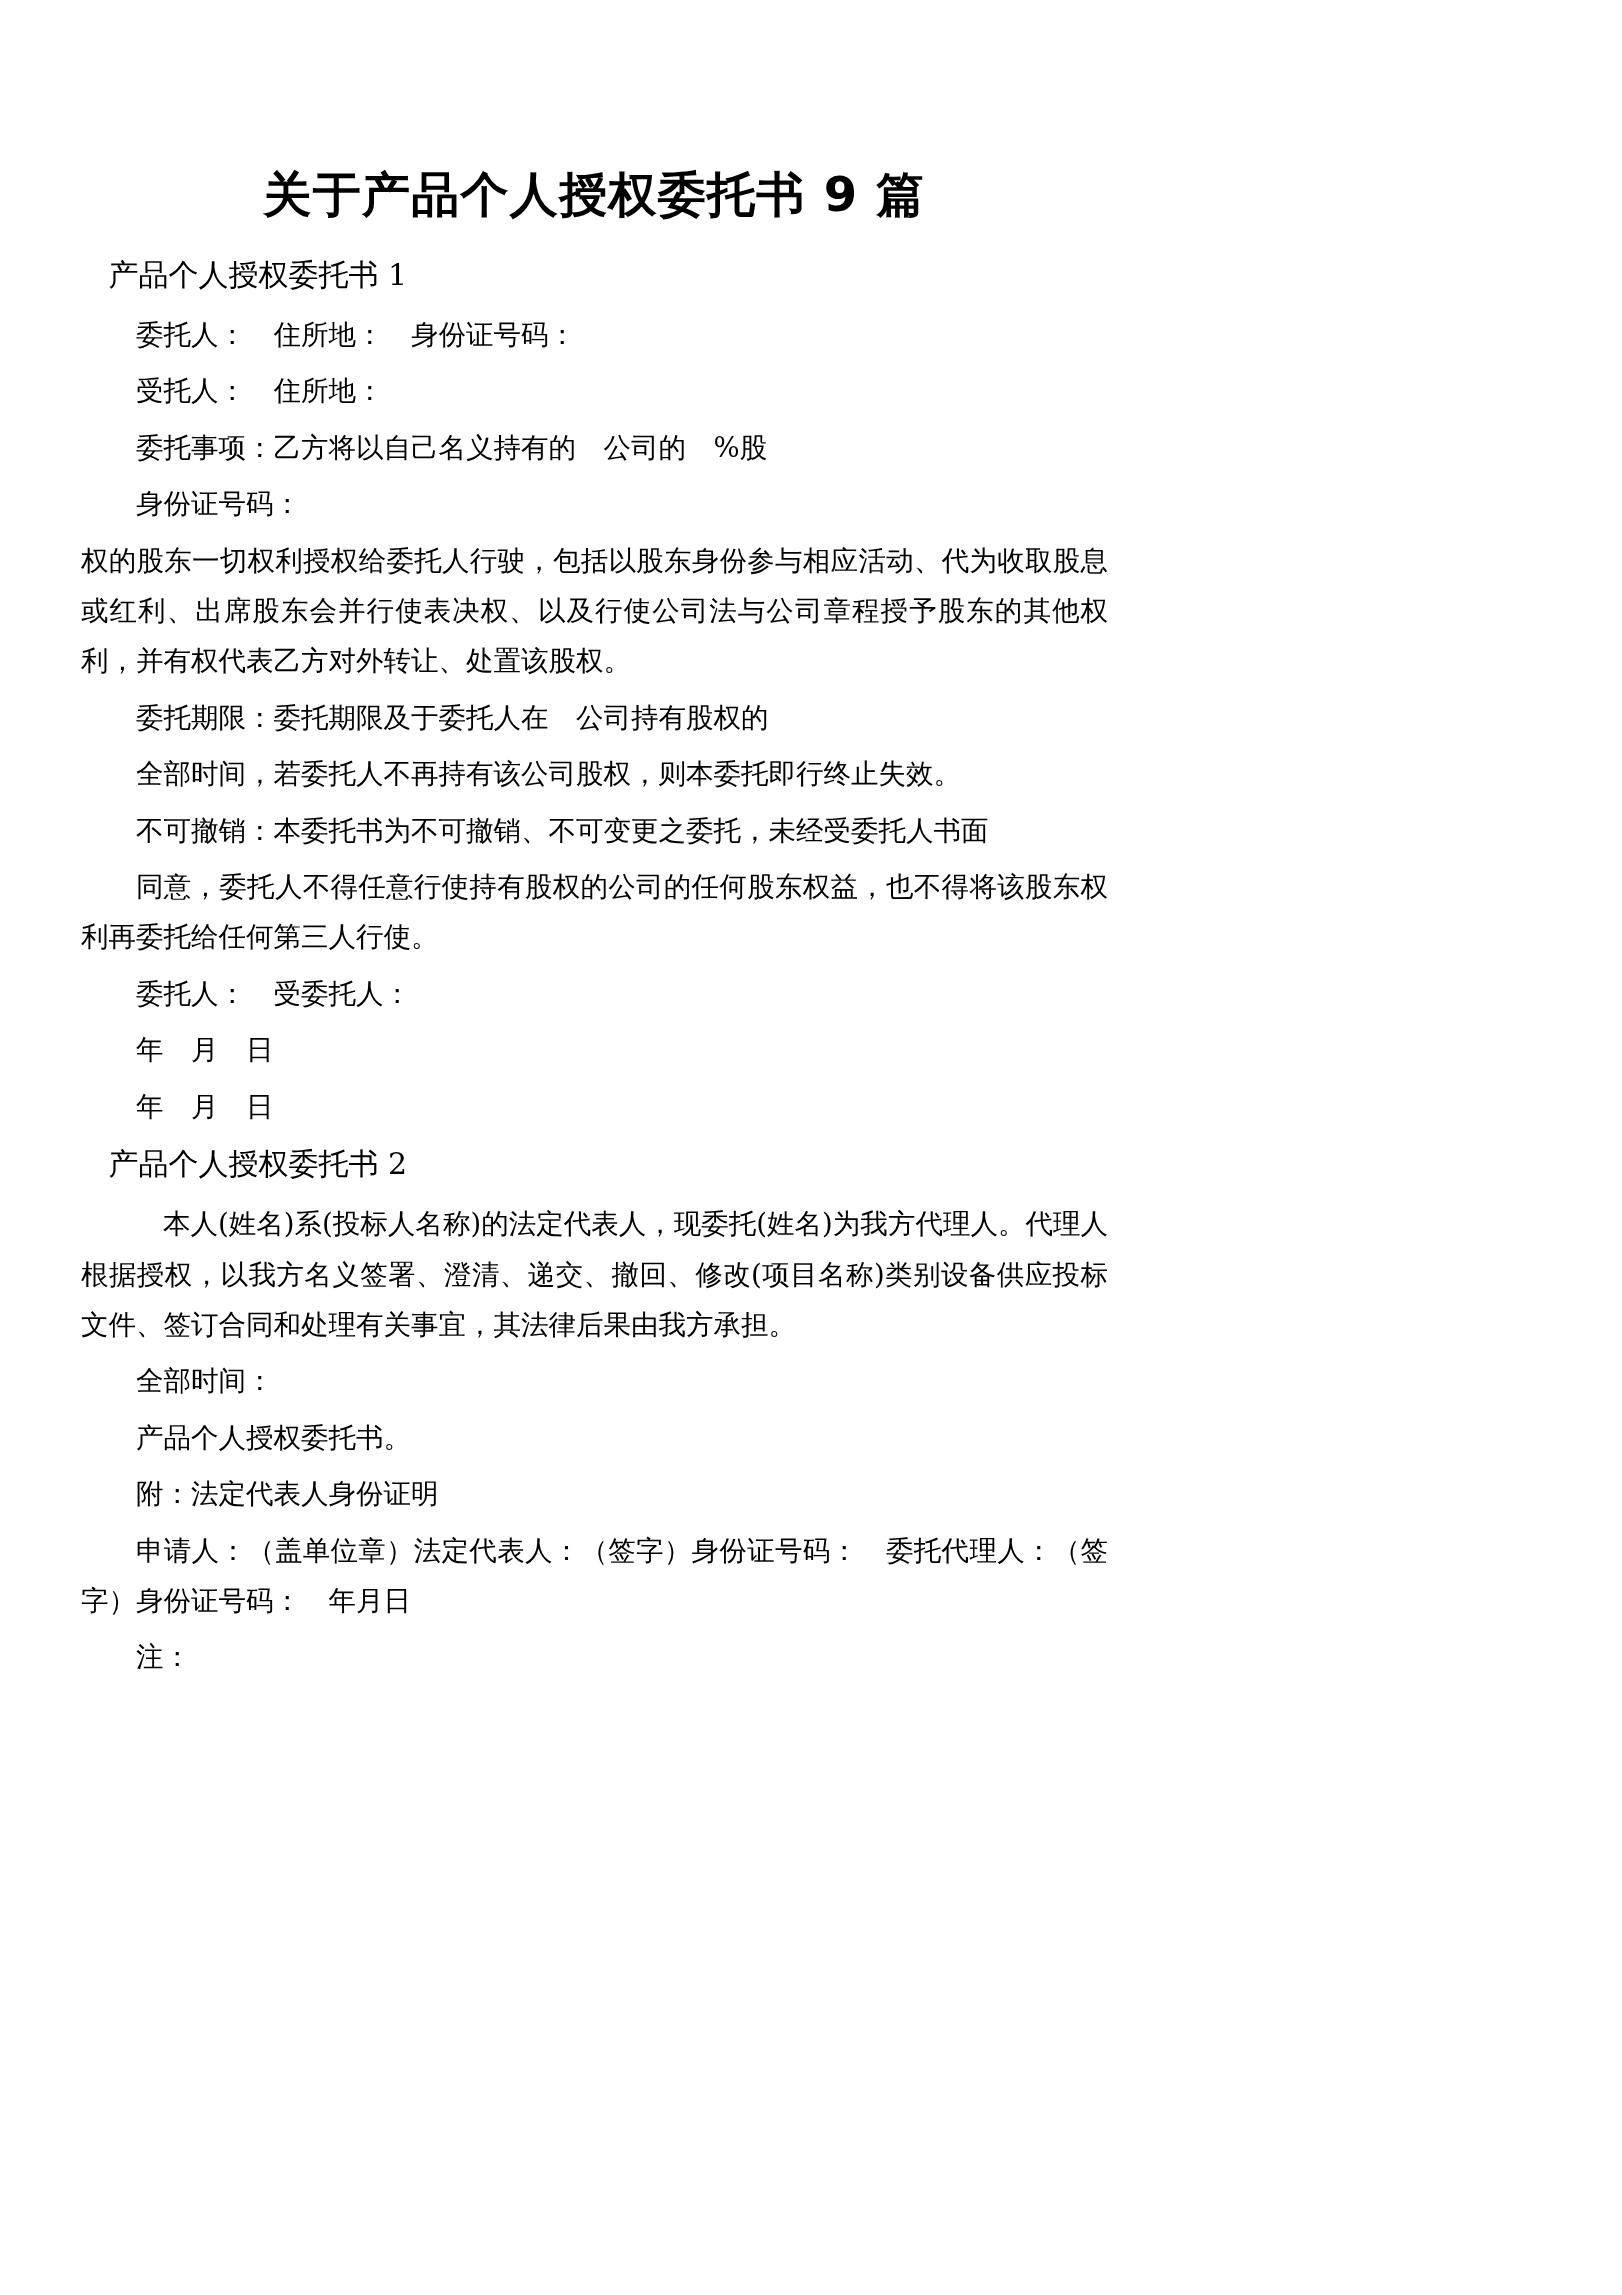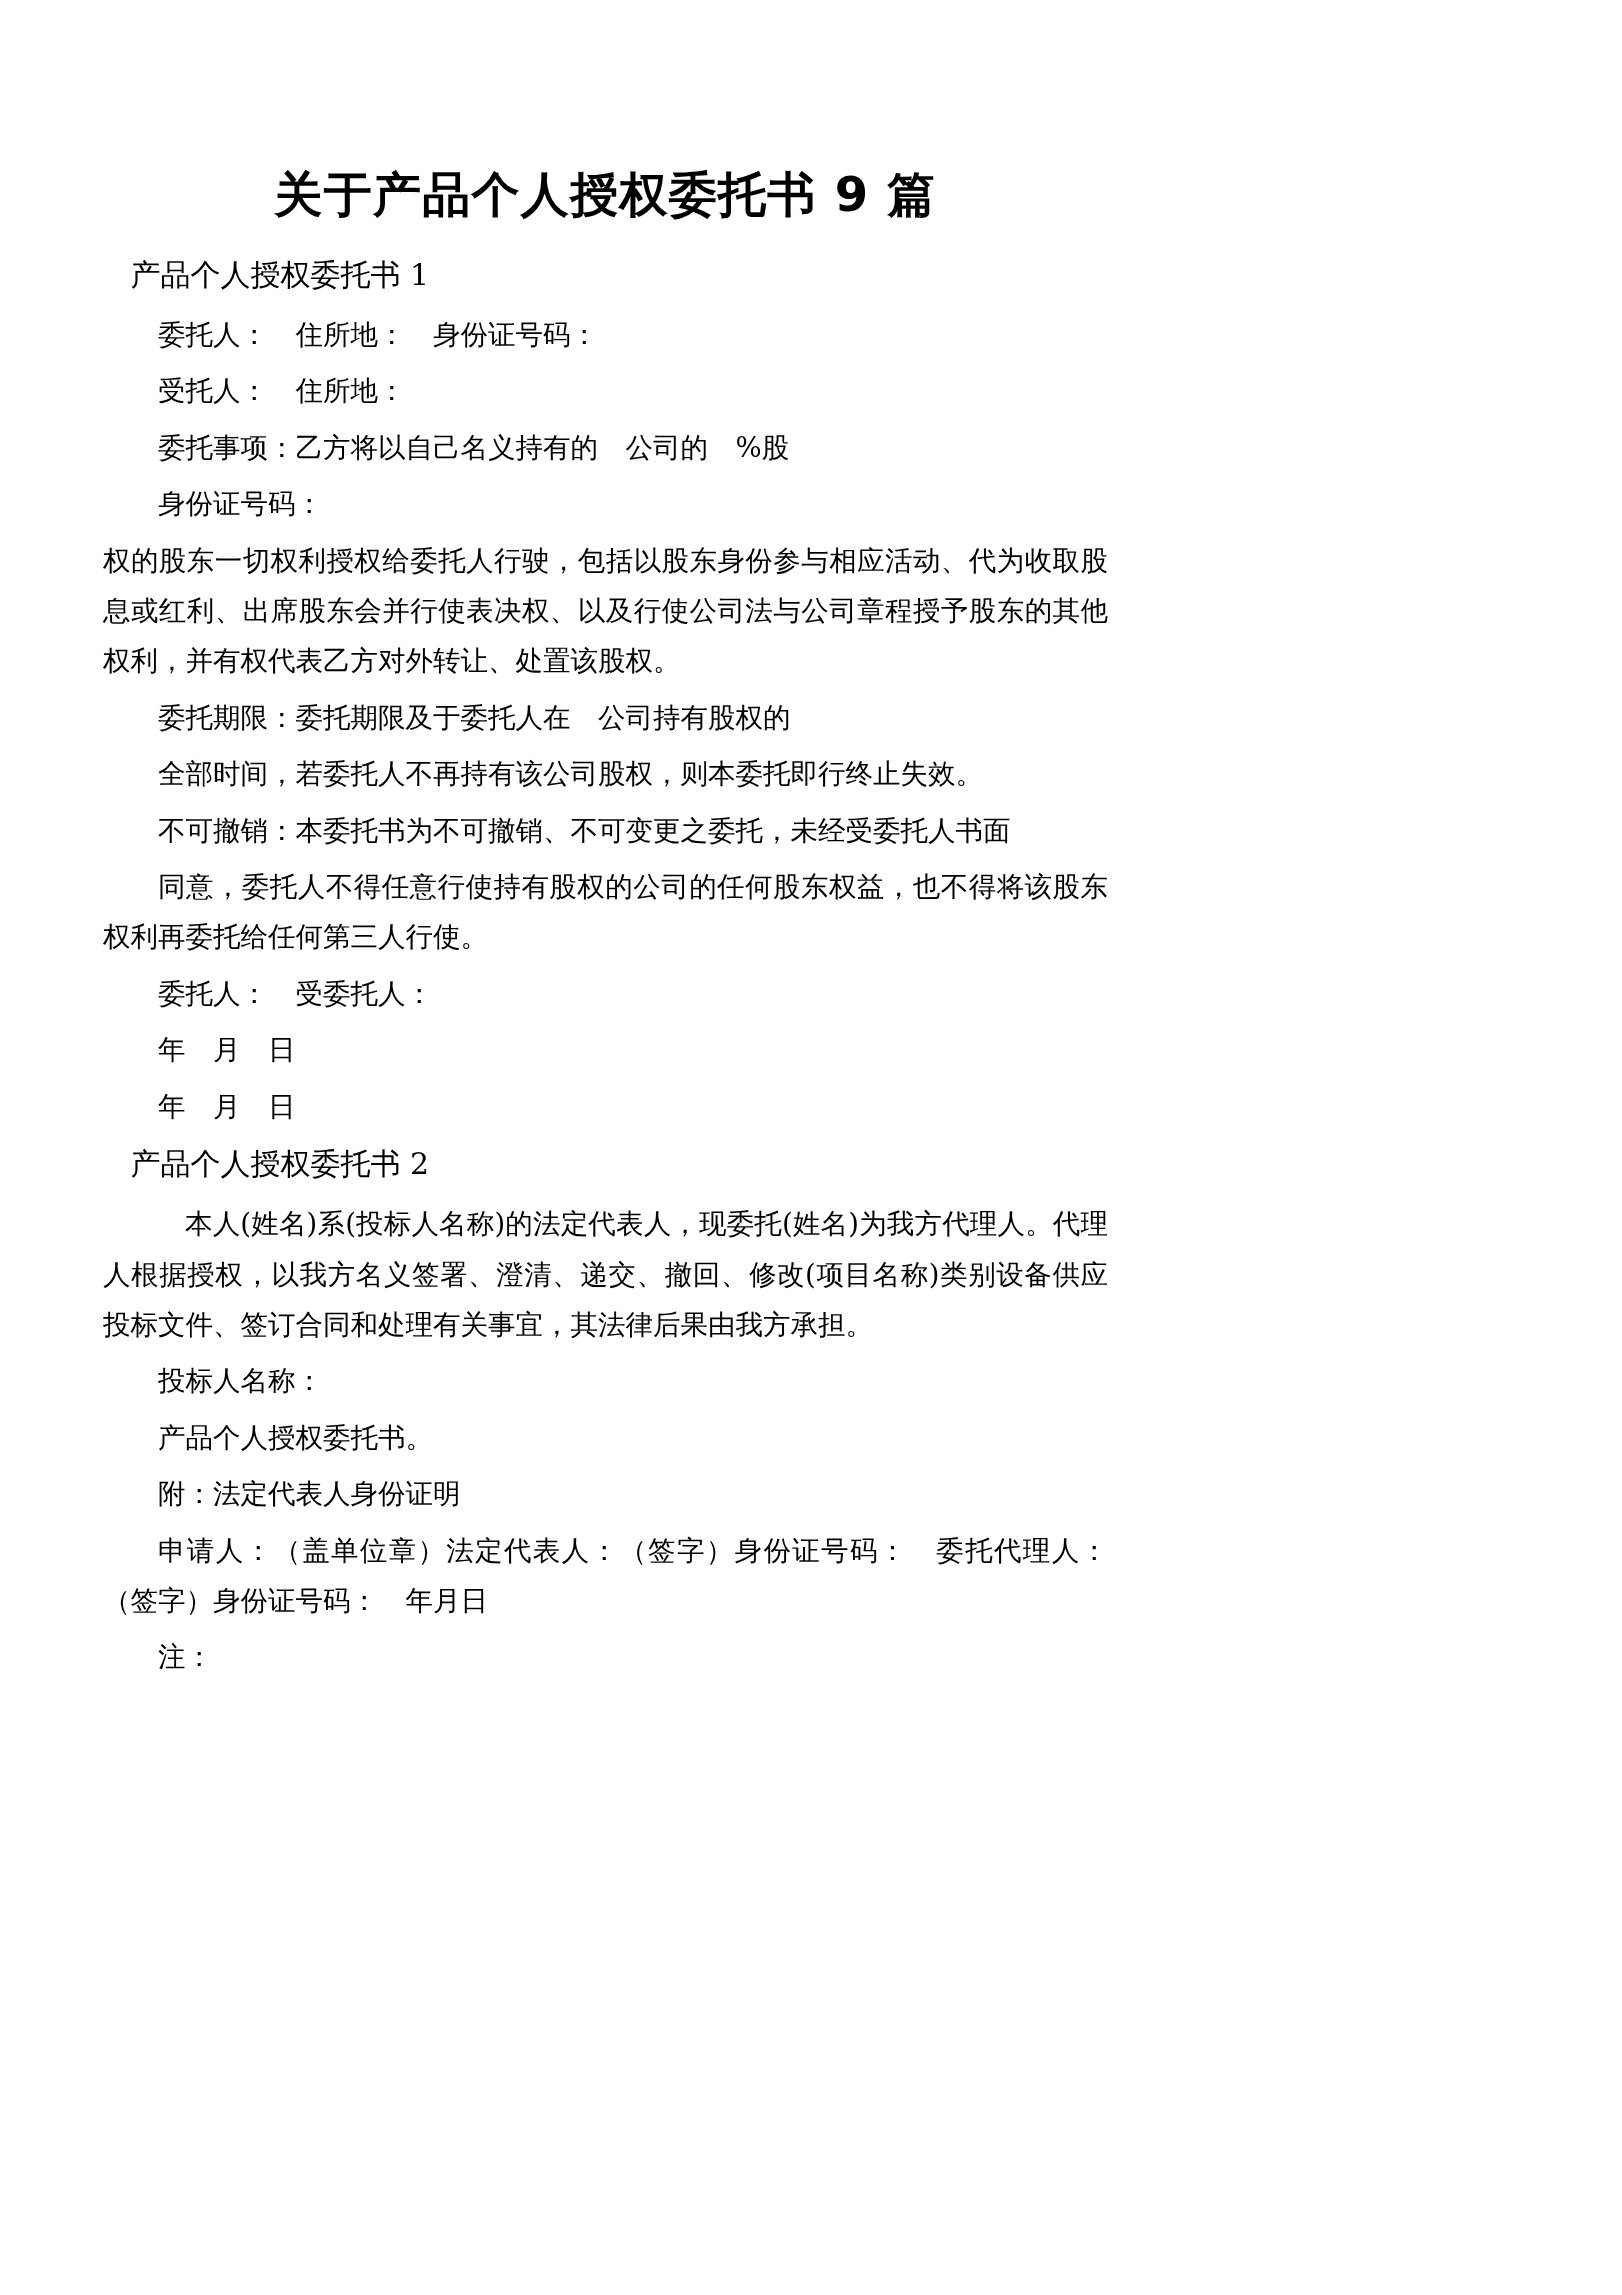--- a/index.html
+++ b/index.html
@@ -11,21 +11,21 @@
     width: 1623px;
     height: 2295px;
     font-family: "DejaVu Serif", "Liberation Serif", serif;
     color: #000000;
     overflow: hidden;
   }
   .page {
     width: 1304px;
     height: 2295px;
     box-sizing: border-box;
-    padding: 164px 196px 0 103px;
+    padding: 164px 196px 0 81px;
     position: relative;
   }
   .doc-title {
     font-family: "DejaVu Sans", "Liberation Sans", sans-serif;
     font-size: 48px;
     font-weight: bold;
     text-align: center;
     letter-spacing: 1.3px;
     margin: 0 0 23.6px 0;
     line-height: 1.25;
@@ -64,20 +64,20 @@
       <p class="para">权的股东一切权利授权给委托人行驶，包括以股东身份参与相应活动、代为收取股息或红利、出席股东会并行使表决权、以及行使公司法与公司章程授予股东的其他权利，并有权代表乙方对外转让、处置该股权。</p>
       <p class="para indent">委托期限：委托期限及于委托人在　公司持有股权的</p>
       <p class="para indent">全部时间，若委托人不再持有该公司股权，则本委托即行终止失效。</p>
       <p class="para indent">不可撤销：本委托书为不可撤销、不可变更之委托，未经受委托人书面</p>
       <p class="para indent">同意，委托人不得任意行使持有股权的公司的任何股东权益，也不得将该股东权利再委托给任何第三人行使。</p>
       <p class="para indent">委托人：　受委托人：</p>
       <p class="para indent">年　月　日</p>
       <p class="para indent">年　月　日</p>
       <p class="sub-heading">产品个人授权委托书 2</p>
       <p class="para indent2">本人(姓名)系(投标人名称)的法定代表人，现委托(姓名)为我方代理人。代理人根据授权，以我方名义签署、澄清、递交、撤回、修改(项目名称)类别设备供应投标文件、签订合同和处理有关事宜，其法律后果由我方承担。</p>
-      <p class="para indent">投标人名称：</p>
+      <p class="para indent">全部时间：</p>
       <p class="para indent">产品个人授权委托书。</p>
       <p class="para indent">附：法定代表人身份证明</p>
       <p class="para indent">申请人：（盖单位章）法定代表人：（签字）身份证号码：　委托代理人：（签字）身份证号码：　年月日</p>
       <p class="para indent">注：</p>
     </div>
 </div>
 
 
 </body></html>

